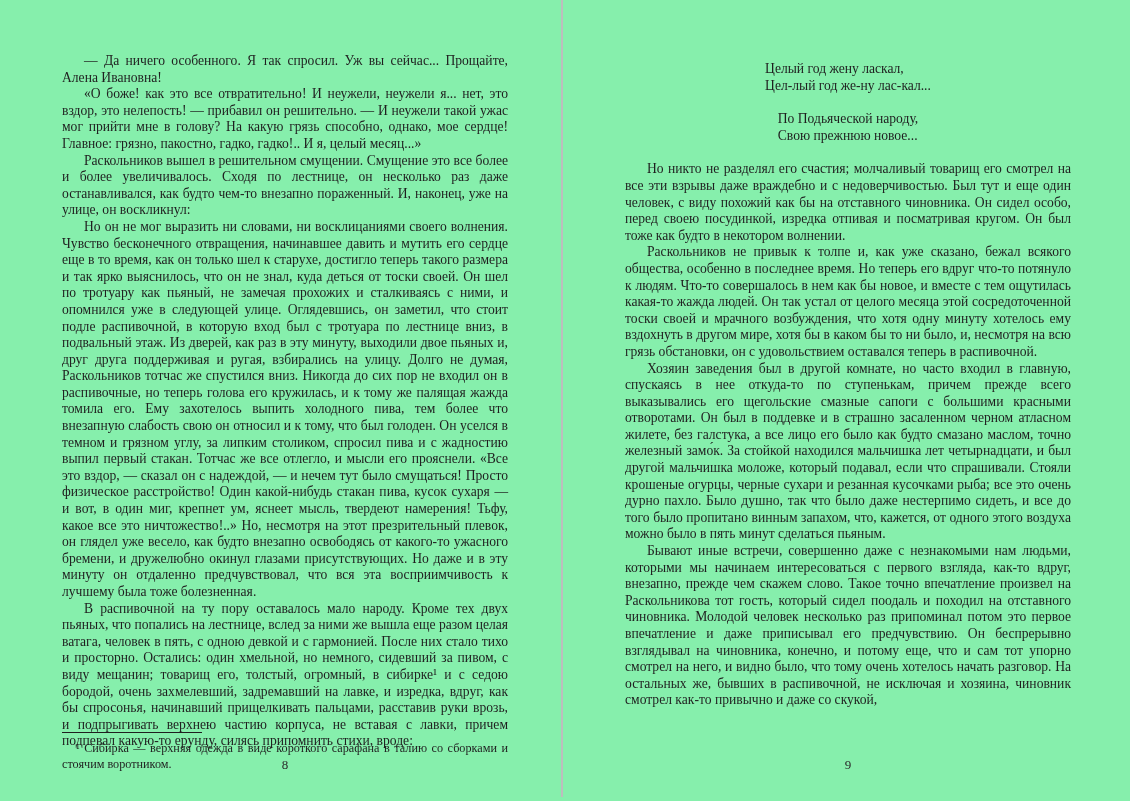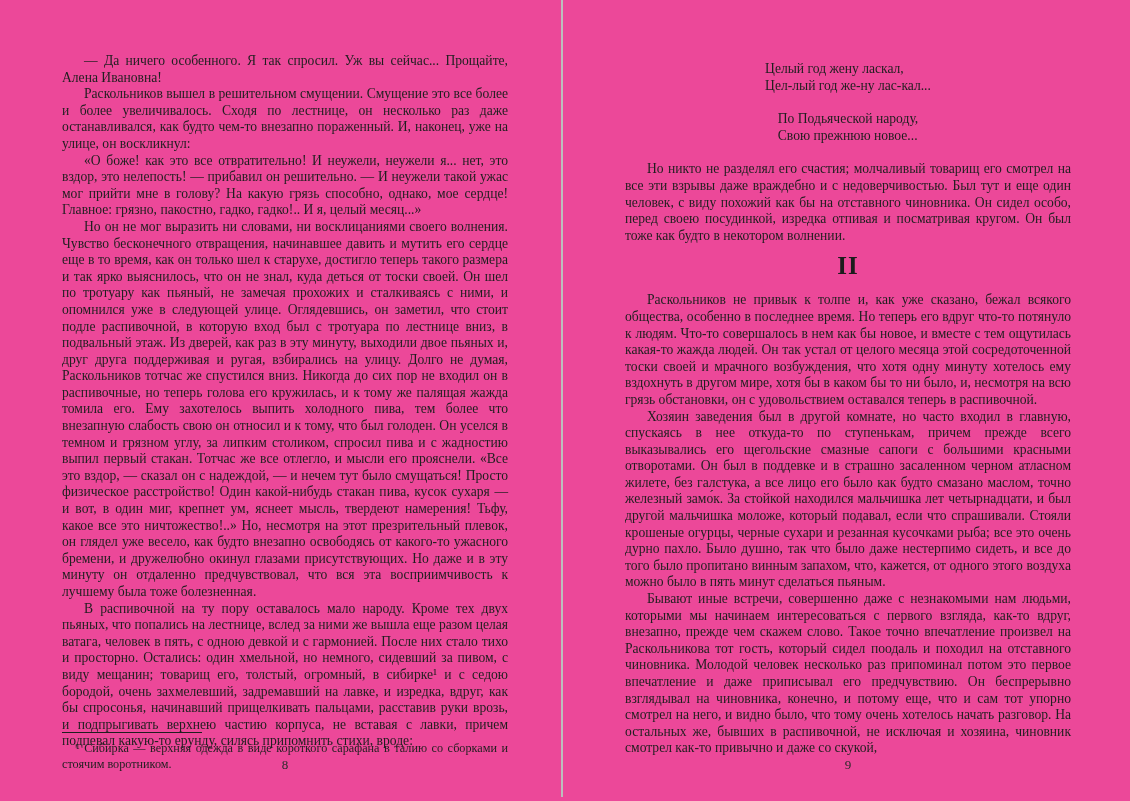--- a/index.html
+++ b/index.html
@@ -4,21 +4,21 @@
 <style>
   html, body {
     margin: 0;
     padding: 0;
     background: #ffffff;
   }
   .spread {
     position: relative;
     width: 1130px;
     height: 801px;
-    background: #ec4899;
+    background: #86efac;
     overflow: hidden;
     font-family: "Liberation Serif", "DejaVu Serif", serif;
     color: #1f1f1f;
   }
   .divider {
     position: absolute;
     left: 561px;
     top: 0;
     width: 2px;
     height: 797px;
@@ -95,22 +95,22 @@
 </style>
 </head>
 <body>
 
 <div class="spread">
 
   <div class="divider"></div>
 
   <section class="page left">
     <p class="body">— Да ничего особенного. Я так спросил. Уж вы сейчас... Прощайте, Алена Ивановна!</p>
+    <p class="body">«О боже! как это все отвратительно! И неужели, неужели я... нет, это вздор, это нелепость! — прибавил он решительно. — И неужели такой ужас мог прийти мне в голову? На какую грязь способно, однако, мое сердце! Главное: грязно, пакостно, гадко, гадко!.. И я, целый месяц...»</p>
     <p class="body">Раскольников вышел в решительном смущении. Смущение это все более и более увеличивалось. Сходя по лестнице, он несколько раз даже останавливался, как будто чем-то внезапно пораженный. И, наконец, уже на улице, он воскликнул:</p>
-    <p class="body">«О боже! как это все отвратительно! И неужели, неужели я... нет, это вздор, это нелепость! — прибавил он решительно. — И неужели такой ужас мог прийти мне в голову? На какую грязь способно, однако, мое сердце! Главное: грязно, пакостно, гадко, гадко!.. И я, целый месяц...»</p>
     <p class="body">Но он не мог выразить ни словами, ни восклицаниями своего волнения. Чувство бесконечного отвращения, начинавшее давить и мутить его сердце еще в то время, как он только шел к старухе, достигло теперь такого размера и так ярко выяснилось, что он не знал, куда деться от тоски своей. Он шел по тротуару как пьяный, не замечая прохожих и сталкиваясь с ними, и опомнился уже в следующей улице. Оглядевшись, он заметил, что стоит подле распивочной, в которую вход был с тротуара по лестнице вниз, в подвальный этаж. Из дверей, как раз в эту минуту, выходили двое пьяных и, друг друга поддерживая и ругая, взбирались на улицу. Долго не думая, Раскольников тотчас же спустился вниз. Никогда до сих пор не входил он в распивочные, но теперь голова его кружилась, и к тому же палящая жажда томила его. Ему захотелось выпить холодного пива, тем более что внезапную слабость свою он относил и к тому, что был голоден. Он уселся в темном и грязном углу, за липким столиком, спросил пива и с жадностию выпил первый стакан. Тотчас же все отлегло, и мысли его прояснели. «Все это вздор, — сказал он с надеждой, — и нечем тут было смущаться! Просто физическое расстройство! Один какой-нибудь стакан пива, кусок сухаря — и вот, в один миг, крепнет ум, яснеет мысль, твердеют намерения! Тьфу, какое все это ничтожество!..» Но, несмотря на этот презрительный плевок, он глядел уже весело, как будто внезапно освободясь от какого-то ужасного бремени, и дружелюбно окинул глазами присутствующих. Но даже и в эту минуту он отдаленно предчувствовал, что вся эта восприимчивость к лучшему была тоже болезненная.</p>
     <p class="body">В распивочной на ту пору оставалось мало народу. Кроме тех двух пьяных, что попались на лестнице, вслед за ними же вышла еще разом целая ватага, человек в пять, с одною девкой и с гармонией. После них стало тихо и просторно. Остались: один хмельной, но немного, сидевший за пивом, с виду мещанин; товарищ его, толстый, огромный, в сибирке¹ и с седою бородой, очень захмелевший, задремавший на лавке, и изредка, вдруг, как бы спросонья, начинавший прищелкивать пальцами, расставив руки врозь, и подпрыгивать верхнею частию корпуса, не вставая с лавки, причем подпевал какую-то ерунду, силясь припомнить стихи, вроде:</p>
   </section>
 
   <div class="footnote">
     <div class="footnote-rule"></div>
     <p class="footnote-text">¹ Сибирка — верхняя одежда в виде короткого сарафана в талию со сборками и стоячим воротником.</p>
   </div>
 
   <div class="page-number num-left">8</div>
@@ -126,21 +126,20 @@
 
     <div class="verse second">
       <div class="verse-inner">
         <div>По Подьяческой народу,</div>
         <div>Свою прежнюю новое...</div>
       </div>
     </div>
 
     <p class="body">Но никто не разделял его счастия; молчаливый товарищ его смотрел на все эти взрывы даже враждебно и с недоверчивостью. Был тут и еще один человек, с виду похожий как бы на отставного чиновника. Он сидел особо, перед своею посудинкой, изредка отпивая и посматривая кругом. Он был тоже как будто в некотором волнении.</p>
 
-    <h2 class="chapter-heading">II</h2>
 
     <p class="body">Раскольников не привык к толпе и, как уже сказано, бежал всякого общества, особенно в последнее время. Но теперь его вдруг что-то потянуло к людям. Что-то совершалось в нем как бы новое, и вместе с тем ощутилась какая-то жажда людей. Он так устал от целого месяца этой сосредоточенной тоски своей и мрачного возбуждения, что хотя одну минуту хотелось ему вздохнуть в другом мире, хотя бы в каком бы то ни было, и, несмотря на всю грязь обстановки, он с удовольствием оставался теперь в распивочной.</p>
     <p class="body">Хозяин заведения был в другой комнате, но часто входил в главную, спускаясь в нее откуда-то по ступенькам, причем прежде всего выказывались его щегольские смазные сапоги с большими красными отворотами. Он был в поддевке и в страшно засаленном черном атласном жилете, без галстука, а все лицо его было как будто смазано маслом, точно железный замо́к. За стойкой находился мальчишка лет четырнадцати, и был другой мальчишка моложе, который подавал, если что спрашивали. Стояли крошеные огурцы, черные сухари и резанная кусочками рыба; все это очень дурно пахло. Было душно, так что было даже нестерпимо сидеть, и все до того было пропитано винным запахом, что, кажется, от одного этого воздуха можно было в пять минут сделаться пьяным.</p>
     <p class="body">Бывают иные встречи, совершенно даже с незнакомыми нам людьми, которыми мы начинаем интересоваться с первого взгляда, как-то вдруг, внезапно, прежде чем скажем слово. Такое точно впечатление произвел на Раскольникова тот гость, который сидел поодаль и походил на отставного чиновника. Молодой человек несколько раз припоминал потом это первое впечатление и даже приписывал его предчувствию. Он беспрерывно взглядывал на чиновника, конечно, и потому еще, что и сам тот упорно смотрел на него, и видно было, что тому очень хотелось начать разговор. На остальных же, бывших в распивочной, не исключая и хозяина, чиновник смотрел как-то привычно и даже со скукой,</p>
   </section>
 
   <div class="page-number num-right">9</div>
 
 </div>
 

